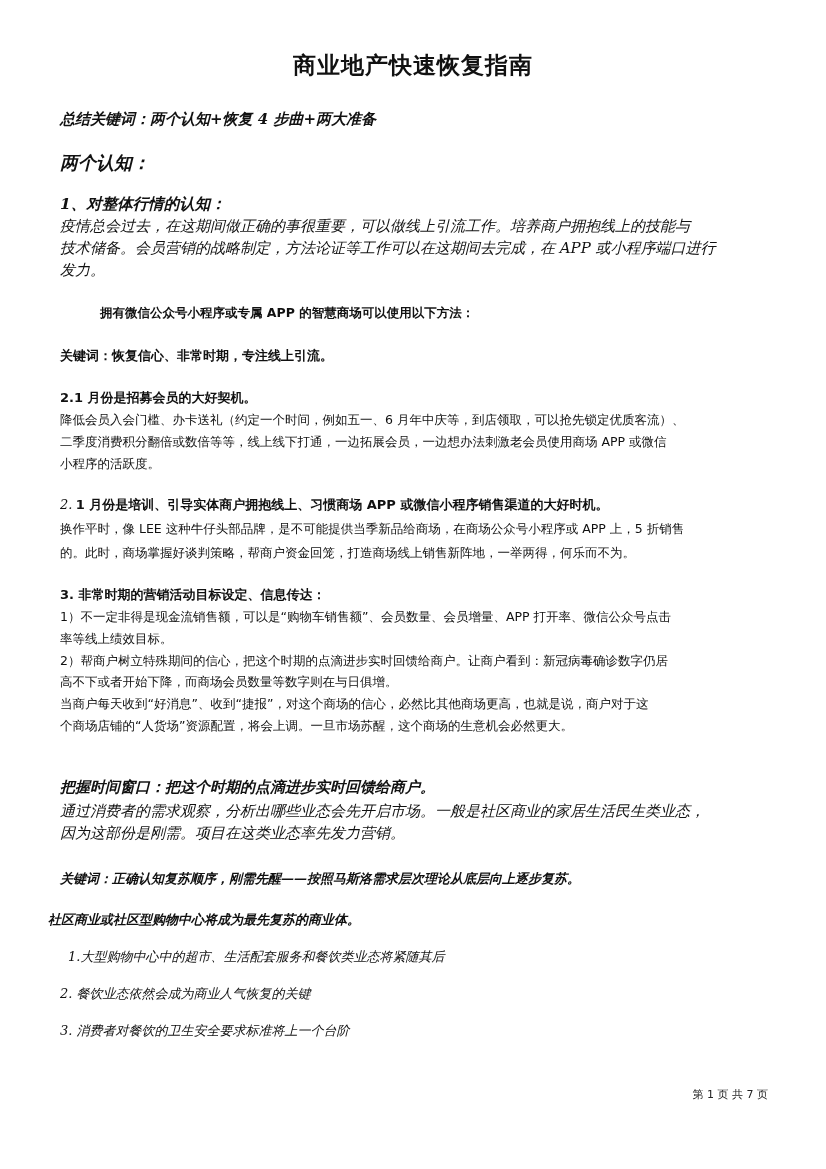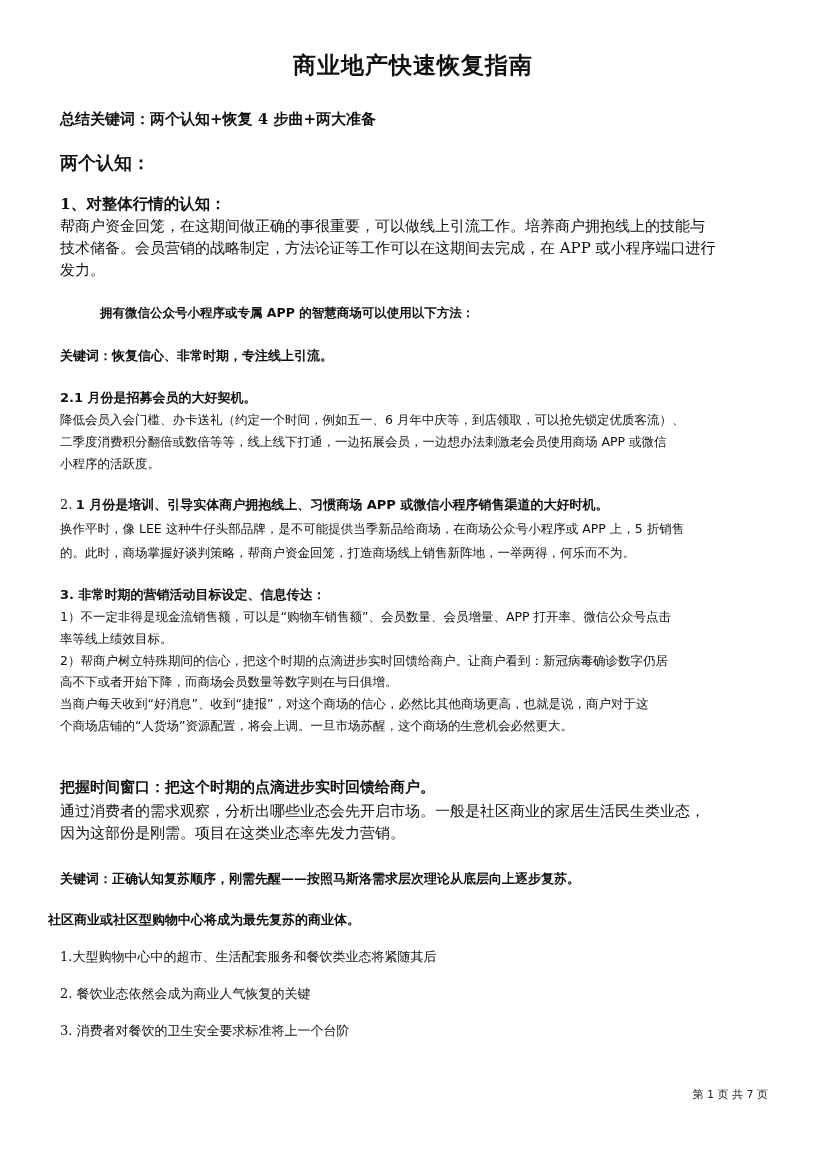--- a/index.html
+++ b/index.html
@@ -1,19 +1,19 @@
 <!DOCTYPE html>
 <html><head>
 <meta charset="utf-8">
 <style>
   html, body { margin: 0; padding: 0; background: #ffffff; }
   body { width: 826px; height: 1169px; position: relative; overflow: hidden; color: #111; }
   .page { position: absolute; left: 0; top: 0; width: 826px; height: 1169px; }
   .abs { position: absolute; white-space: nowrap; }
-  .serif { font-family: "DejaVu Serif", "Liberation Serif", serif; }
+  .serif { font-family: "DejaVu Serif", "Liberation Serif", serif; font-style: italic; }
   .sans { font-family: "DejaVu Sans", "Liberation Sans", sans-serif; }
   .bold { font-weight: bold; }
   .title { left: 0; width: 826px; text-align: center; top: 50px; font-size: 23px; font-weight: bold; font-family: "DejaVu Sans", sans-serif; letter-spacing: 1px; }
   .p { left: 60px; width: 715px; white-space: normal; }
   .line { display: block; white-space: nowrap; }
   .footer { right: 58px; top: 1087px; font-size: 11px; color: #222; font-family: "DejaVu Sans", sans-serif; }
 </style>
 </head>
 <body>
 
@@ -21,21 +21,21 @@
 
   <div class="abs title">商业地产快速恢复指南</div>
 
   <div class="abs serif bold" style="left:60px; top:110px; font-size:15px;">总结关键词：两个认知+恢复 4 步曲+两大准备</div>
 
   <div class="abs serif bold" style="left:60px; top:151px; font-size:18px;">两个认知：</div>
 
   <div class="abs serif bold" style="left:60px; top:194px; font-size:15.5px;">1、对整体行情的认知：</div>
 
   <div class="abs p serif" style="top:215px; font-size:15px; line-height:22px;">
-    <span class="line">帮商户资金回笼，在这期间做正确的事很重要，可以做线上引流工作。培养商户拥抱线上的技能与</span>
+    <span class="line">疫情总会过去，在这期间做正确的事很重要，可以做线上引流工作。培养商户拥抱线上的技能与</span>
     <span class="line">技术储备。会员营销的战略制定，方法论证等工作可以在这期间去完成，在 APP 或小程序端口进行</span>
     <span class="line">发力。</span>
   </div>
 
   <div class="abs sans bold" style="left:60px; top:305px; font-size:12.5px;margin-left:40px;">拥有微信公众号小程序或专属 APP 的智慧商场可以使用以下方法：</div>
 
   <div class="abs sans bold" style="left:60px; top:347px; font-size:13px;">关键词：恢复信心、非常时期，专注线上引流。</div>
 
   <div class="abs sans bold" style="left:60px; top:389px; font-size:13px;">2.1 月份是招募会员的大好契机。</div>
 
@@ -70,19 +70,19 @@
 
   <div class="abs p serif" style="top:800px; font-size:15px; line-height:22px;">
     <span class="line">通过消费者的需求观察，分析出哪些业态会先开启市场。一般是社区商业的家居生活民生类业态，</span>
     <span class="line">因为这部份是刚需。项目在这类业态率先发力营销。</span>
   </div>
 
   <div class="abs serif bold" style="left:60px; top:870px; font-size:13px;">关键词：正确认知复苏顺序，刚需先醒——按照马斯洛需求层次理论从底层向上逐步复苏。</div>
 
   <div class="abs serif bold" style="left:48px; top:911px; font-size:13px;">社区商业或社区型购物中心将成为最先复苏的商业体。</div>
 
-  <div class="abs serif" style="left:60px; top:948px; font-size:13px;">1.大型购物中心中的超市、生活配套服务和餐饮类业态将紧随其后</div>
+  <div class="abs serif" style="left:68px; top:948px; font-size:13px;">1.大型购物中心中的超市、生活配套服务和餐饮类业态将紧随其后</div>
   <div class="abs serif" style="left:60px; top:985px; font-size:13px;text-align:right;">2. 餐饮业态依然会成为商业人气恢复的关键</div>
   <div class="abs serif" style="left:60px; top:1022px; font-size:13px;">3. 消费者对餐饮的卫生安全要求标准将上一个台阶</div>
 
   <div class="abs footer">第 1 页 共 7 页</div>
 
 </div>
 
 </body></html>

